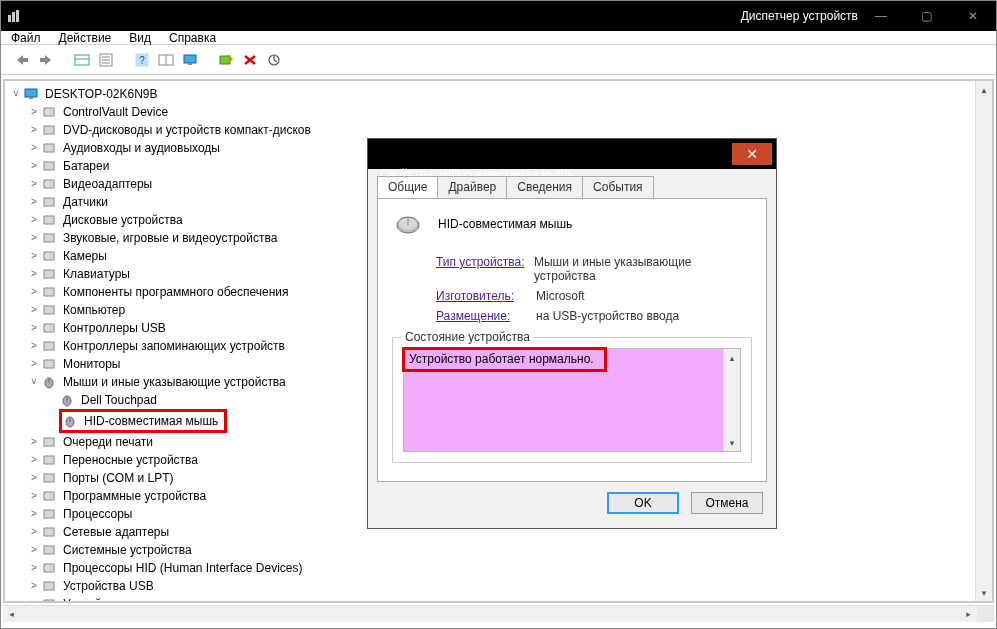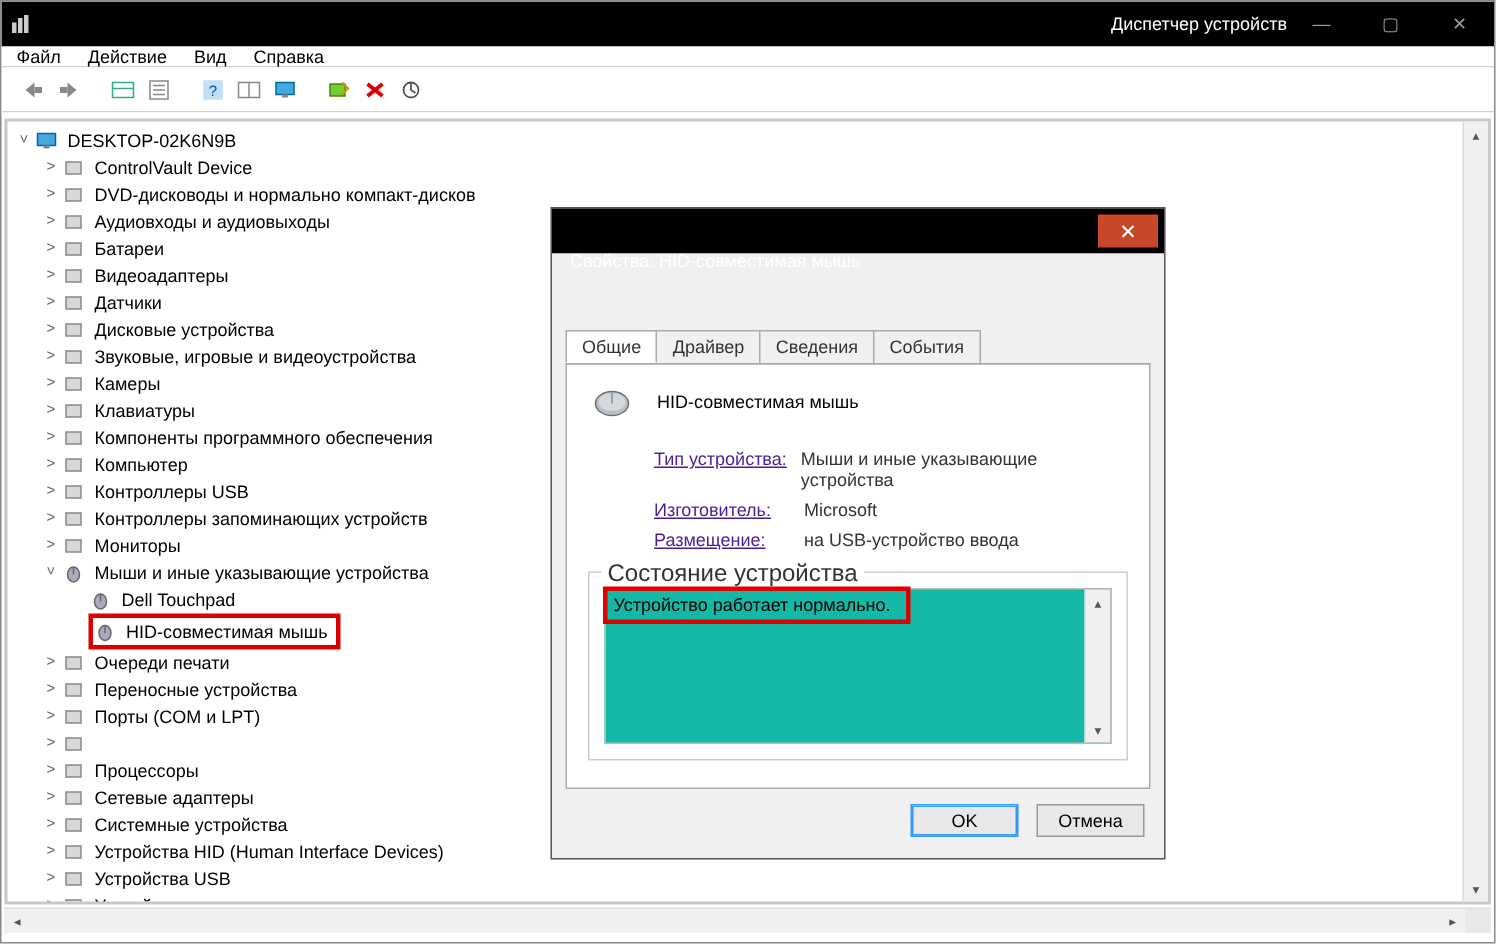--- a/index.html
+++ b/index.html
@@ -118,21 +118,21 @@
     display:flex;
     border-bottom:1px solid #aaa;
     position:relative; top:1px;
   }
   .tab {
     border:1px solid #aaa;
     border-bottom:none;
     background:#f0f0f0;
     padding:3px 10px;
     margin-right:-1px;
-    font-size:12px; color:#333;margin-top:44px;
+    font-size:12px; color:#333;
   }
   .tab.active { background:#fff; position:relative; z-index:2; border-bottom:1px solid #fff;}
   .tab-panel {
     border:1px solid #aaa;
     background:#fff;
     padding:14px 14px 18px 14px;
   }
   .dev-header { display:flex; align-items:center; margin-bottom:20px;}
   .dev-icon { width:32px; height:22px; margin-right:14px;}
   .info-row { display:flex; margin:6px 0 6px 44px; font-size:12px;}
@@ -140,27 +140,27 @@
   .info-val { color:#333;}
   .groupbox {
     border:1px solid #ccc;
     margin-top:14px;
     position:relative;
     padding:10px 10px 10px 10px;
   }
   .group-label {
     position:absolute; top:-8px; left:8px;
     background:#fff; padding:0 4px;
-    font-size:16px; color:#333;
+    font-size:12px; color:#333;
   }
   .status-area {
     border:1px solid #bbb;
     height:104px;
     position:relative;
-    background:#14b8a6;
+    background:#f0abfc;
   }
   .status-text {
     border:3px solid #d00;
     display:inline-block;
     padding:2px 10px 3px 4px;
     margin:0;
     position:absolute; top:-2px; left:-2px;
     font-size:12px;
   }
   .sa-scroll {
@@ -299,21 +299,21 @@
             </span>
             <span class="label">ControlVault Device</span>
           </div>
           <div class="row indent1">
             <span class="exp">&gt;</span>
             <span class="ic">
               <svg width="14" height="14">
                 <rect x="2" y="3" width="10" height="8" fill="#d8d8d8" stroke="#888"></rect>
               </svg>
             </span>
-            <span class="label">DVD-дисководы и нормально компакт-дисков</span>
+            <span class="label">DVD-дисководы и устройств компакт-дисков</span>
           </div>
           <div class="row indent1">
             <span class="exp">&gt;</span>
             <span class="ic">
               <svg width="14" height="14">
                 <rect x="2" y="3" width="10" height="8" fill="#d8d8d8" stroke="#888"></rect>
               </svg>
             </span>
             <span class="label">Аудиовходы и аудиовыходы</span>
           </div>
@@ -484,20 +484,21 @@
             </span>
             <span class="label">Порты (COM и LPT)</span>
           </div>
           <div class="row indent1">
             <span class="exp">&gt;</span>
             <span class="ic">
               <svg width="14" height="14">
                 <rect x="2" y="3" width="10" height="8" fill="#d8d8d8" stroke="#888"></rect>
               </svg>
             </span>
+            <span class="label">Программные устройства</span>
           </div>
           <div class="row indent1">
             <span class="exp">&gt;</span>
             <span class="ic">
               <svg width="14" height="14">
                 <rect x="2" y="3" width="10" height="8" fill="#d8d8d8" stroke="#888"></rect>
               </svg>
             </span>
             <span class="label">Процессоры</span>
           </div>
@@ -519,21 +520,21 @@
             </span>
             <span class="label">Системные устройства</span>
           </div>
           <div class="row indent1">
             <span class="exp">&gt;</span>
             <span class="ic">
               <svg width="14" height="14">
                 <rect x="2" y="3" width="10" height="8" fill="#d8d8d8" stroke="#888"></rect>
               </svg>
             </span>
-            <span class="label">Устройства HID (Human Interface Devices)</span>
+            <span class="label">Процессоры HID (Human Interface Devices)</span>
           </div>
           <div class="row indent1">
             <span class="exp">&gt;</span>
             <span class="ic">
               <svg width="14" height="14">
                 <rect x="2" y="3" width="10" height="8" fill="#d8d8d8" stroke="#888"></rect>
               </svg>
             </span>
             <span class="label">Устройства USB</span>
           </div>

